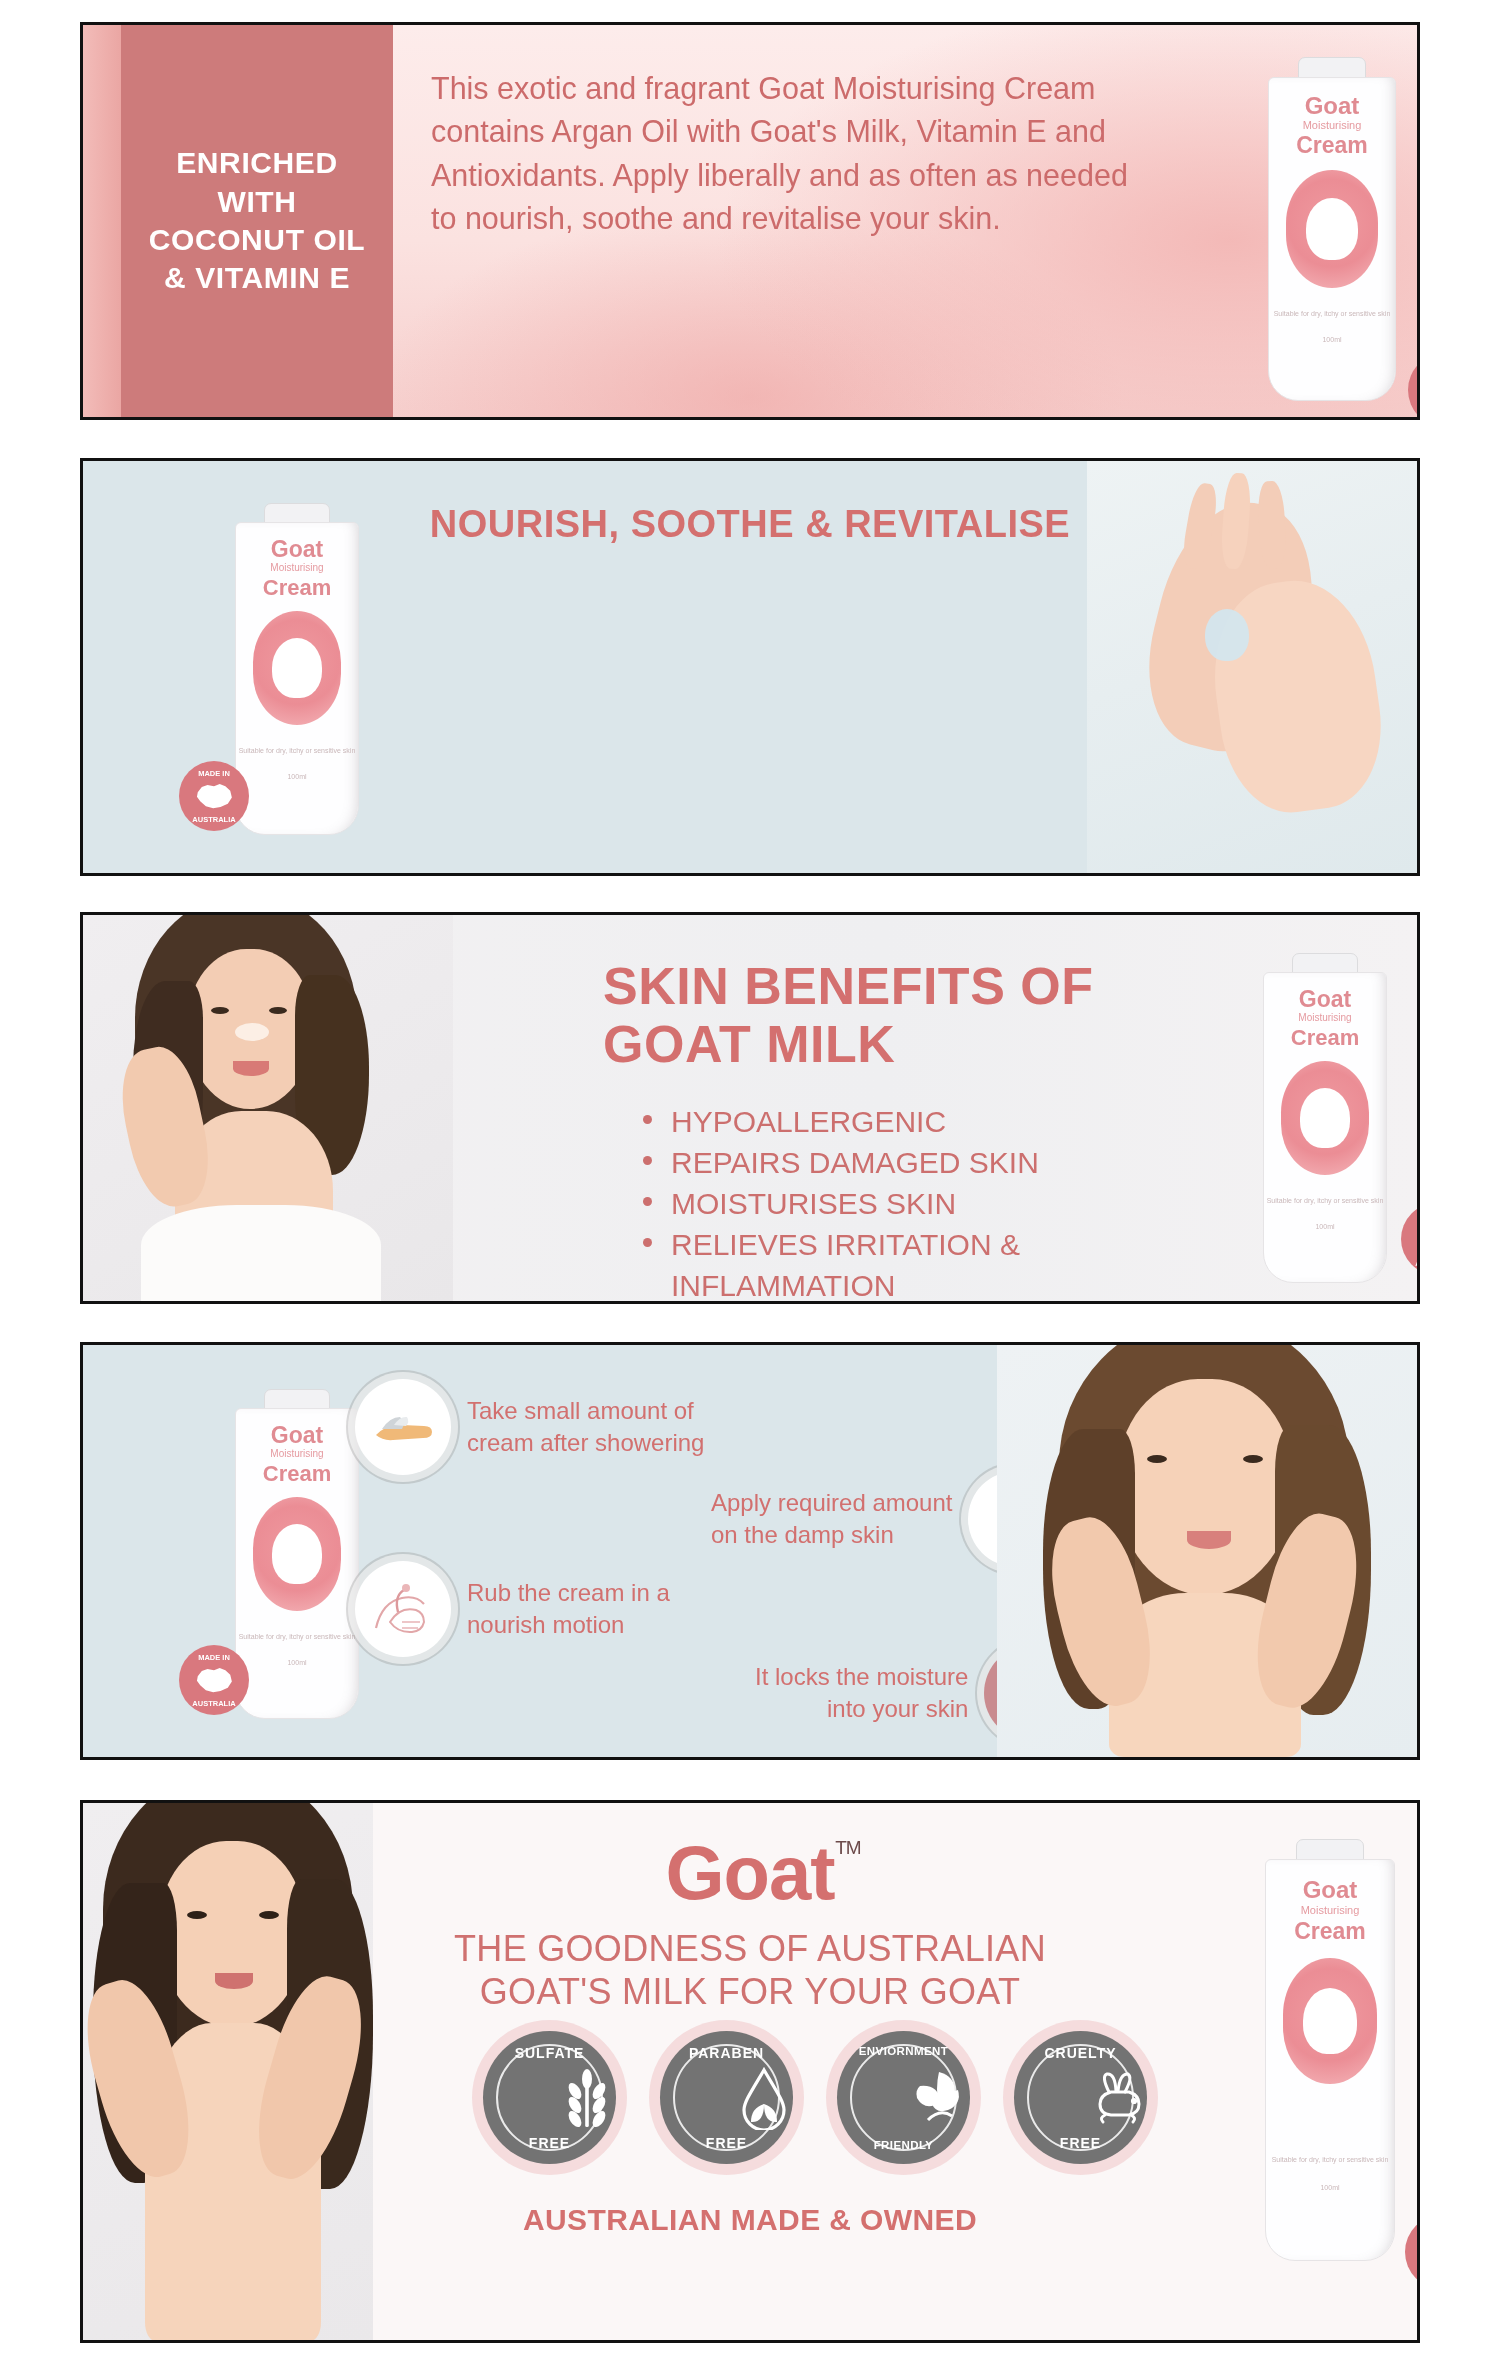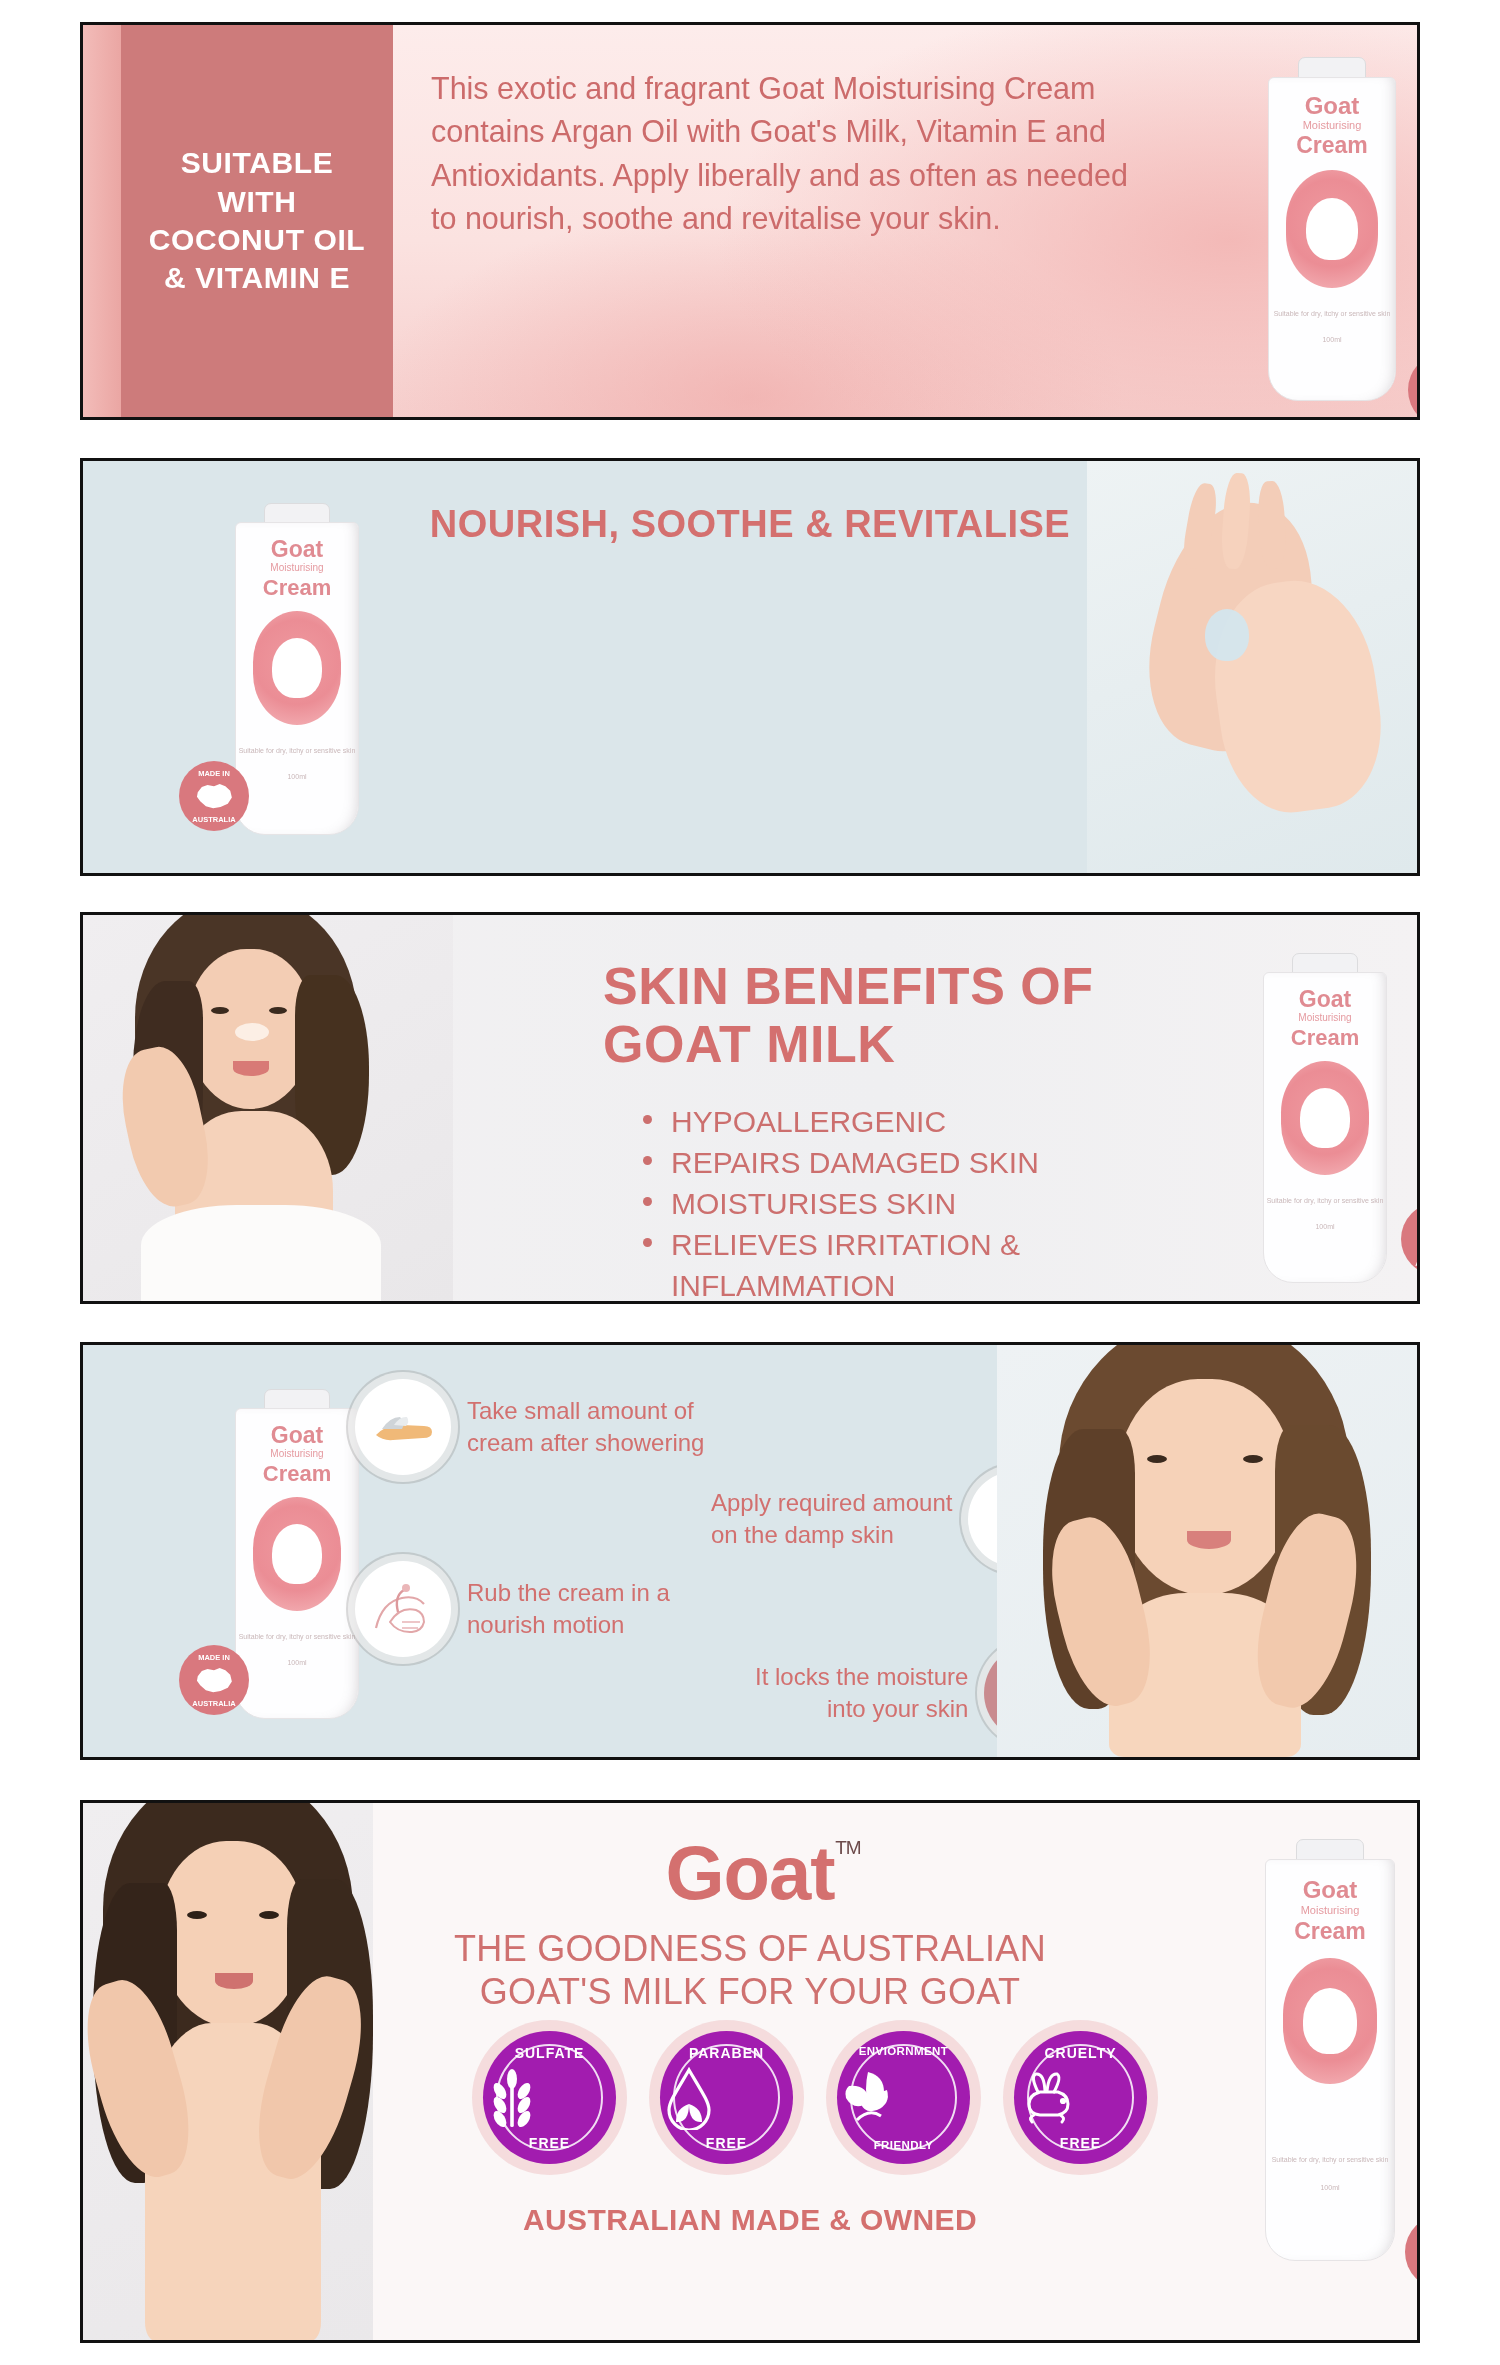--- a/index.html
+++ b/index.html
@@ -53,22 +53,22 @@
     display:flex;align-items:center;justify-content:center;overflow:hidden;flex:none;}
 
   
   #b5{top:1800px;height:543px;background:#fbf7f7;}
   #b5 .brand{position:absolute;left:0;right:0;top:26px;text-align:center;}
   #b5 .brand .word{color:#d4706f;font-weight:bold;font-size:76px;letter-spacing:-1px;position:relative;display:inline-block;}
   #b5 .brand .tm{position:absolute;right:-26px;top:8px;font-size:19px;color:#6c4a4a;font-weight:normal;}
   #b5 .tag{position:absolute;left:0;right:0;top:124px;text-align:center;
     color:#cf7170;font-size:36px;line-height:1.2;letter-spacing:.3px;}
   #b5 .badges{position:absolute;left:400px;top:228px;display:flex;gap:44px;}
-  .badge{width:133px;height:133px;border-radius:50%;background:#a21caf;position:relative;
-    display:flex;align-items:center;justify-content:flex-start;
+  .badge{width:133px;height:133px;border-radius:50%;background:#737373;position:relative;
+    display:flex;align-items:center;justify-content:flex-end;
     box-shadow:0 0 0 11px rgba(221,127,133,.22);}
   .badge .ring{position:absolute;inset:13px;border-radius:50%;border:2px solid rgba(255,255,255,.85);}
   .badge .btop,.badge .bbot{position:absolute;left:0;right:0;text-align:center;
     color:#fff;font-weight:bold;font-size:14px;letter-spacing:1px;}
   .badge .btop{top:14px;}
   .badge .bbot{bottom:13px;}
   #b5 .made{position:absolute;left:0;right:0;top:400px;text-align:center;
     color:#d4706f;font-weight:bold;font-size:30px;letter-spacing:.4px;}
 
   
@@ -101,21 +101,21 @@
 <body>
 
 <div class="page">
 
   <div class="banner" id="b1">
     <div class="wash"></div>
     <div class="leftstripe"></div>
 
     <div class="enrichbox">
       <div class="etxt">
-        <div>SUITABLE</div>
+        <div>ENRICHED</div>
         <div>WITH</div>
         <div>COCONUT OIL</div>
         <div>&amp; VITAMIN E</div>
       </div>
     </div>
 
     <div class="body">
       <div class="para">This exotic and fragrant Goat Moisturising Cream contains Argan Oil with Goat's Milk, Vitamin E and Antioxidants. Apply liberally and as often as needed to nourish, soothe and revitalise your skin.</div>
     </div>
 

